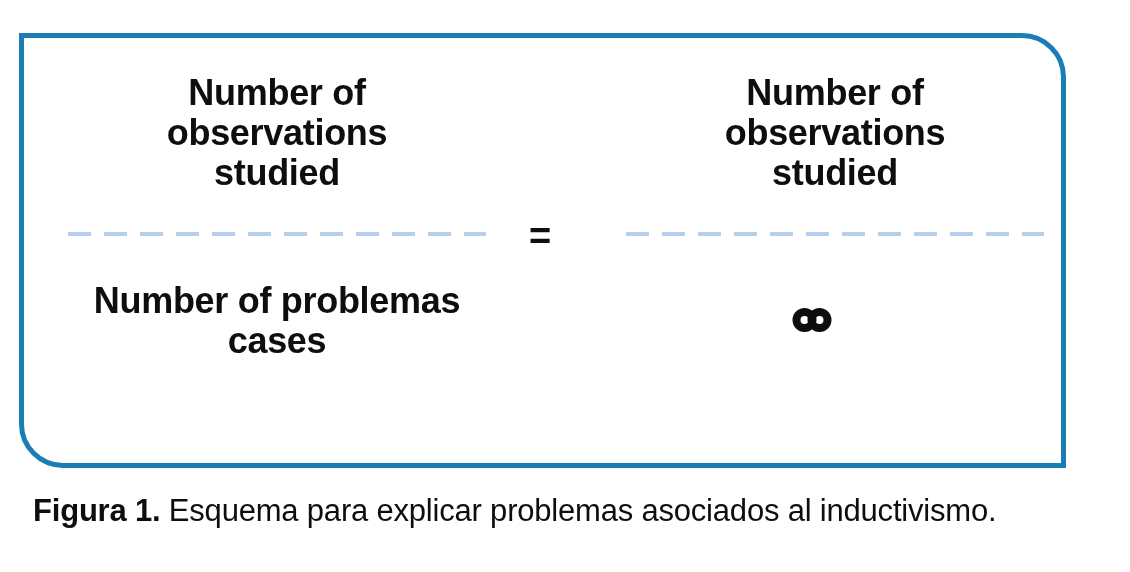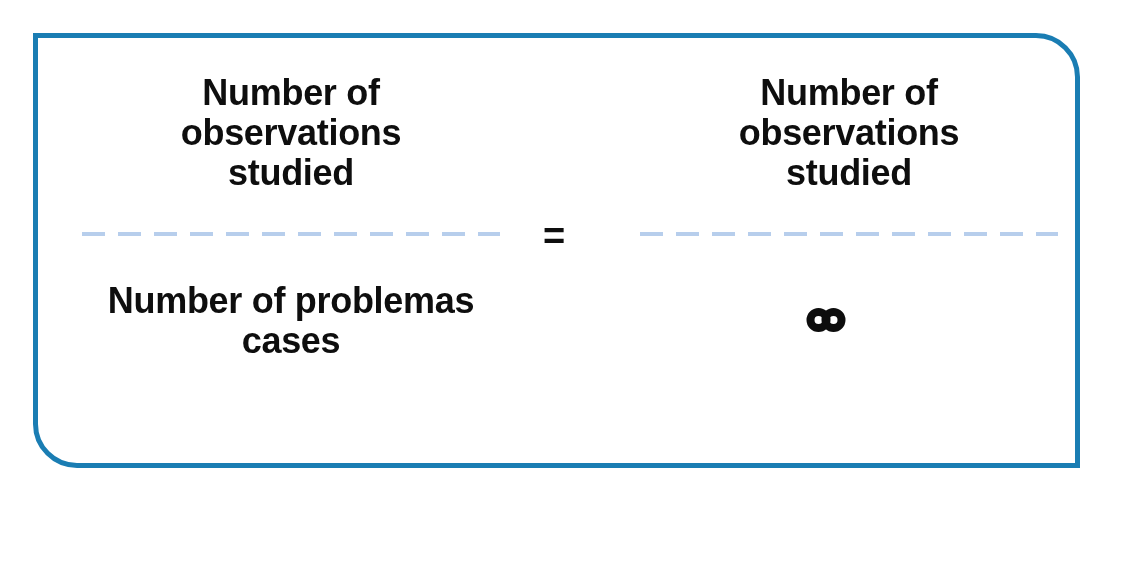--- a/index.html
+++ b/index.html
@@ -7,21 +7,21 @@
     position: relative;
     width: 1130px;
     height: 572px;
     background: #ffffff;
     font-family: "Liberation Sans", "DejaVu Sans", sans-serif;
     color: var(--color-text, #0e0e0e);
     overflow: hidden;
   }
   .diagram-box {
     position: absolute;
-    left: 33px;
+    left: 19px;
     top: 33px;
     width: 1047px;
     height: 435px;
     box-sizing: border-box;
     border: 5px solid var(--color-border, #1a7db3);
     border-radius: 0 44px 0 44px;
     background: #ffffff;
   }
   .fraction {
     position: absolute;
@@ -118,14 +118,17 @@
         <span class="sr-only">∞</span>
         <svg width="40" height="26" viewBox="0 0 40 26" aria-hidden="true">
           <circle cx="12.5" cy="13" r="8" fill="none" stroke="#0d0d0d" stroke-width="8"></circle>
           <circle cx="27.5" cy="13" r="8" fill="none" stroke="#0d0d0d" stroke-width="8"></circle>
         </svg>
       </div>
     </div>
 
   </div>
 
+  <p class="caption">
+    <span class="caption-label">Figura 1.</span><span class="caption-text"> Esquema para explicar problemas asociados al inductivismo.</span>
+  </p>
 
 </div>
 
 </body></html>

